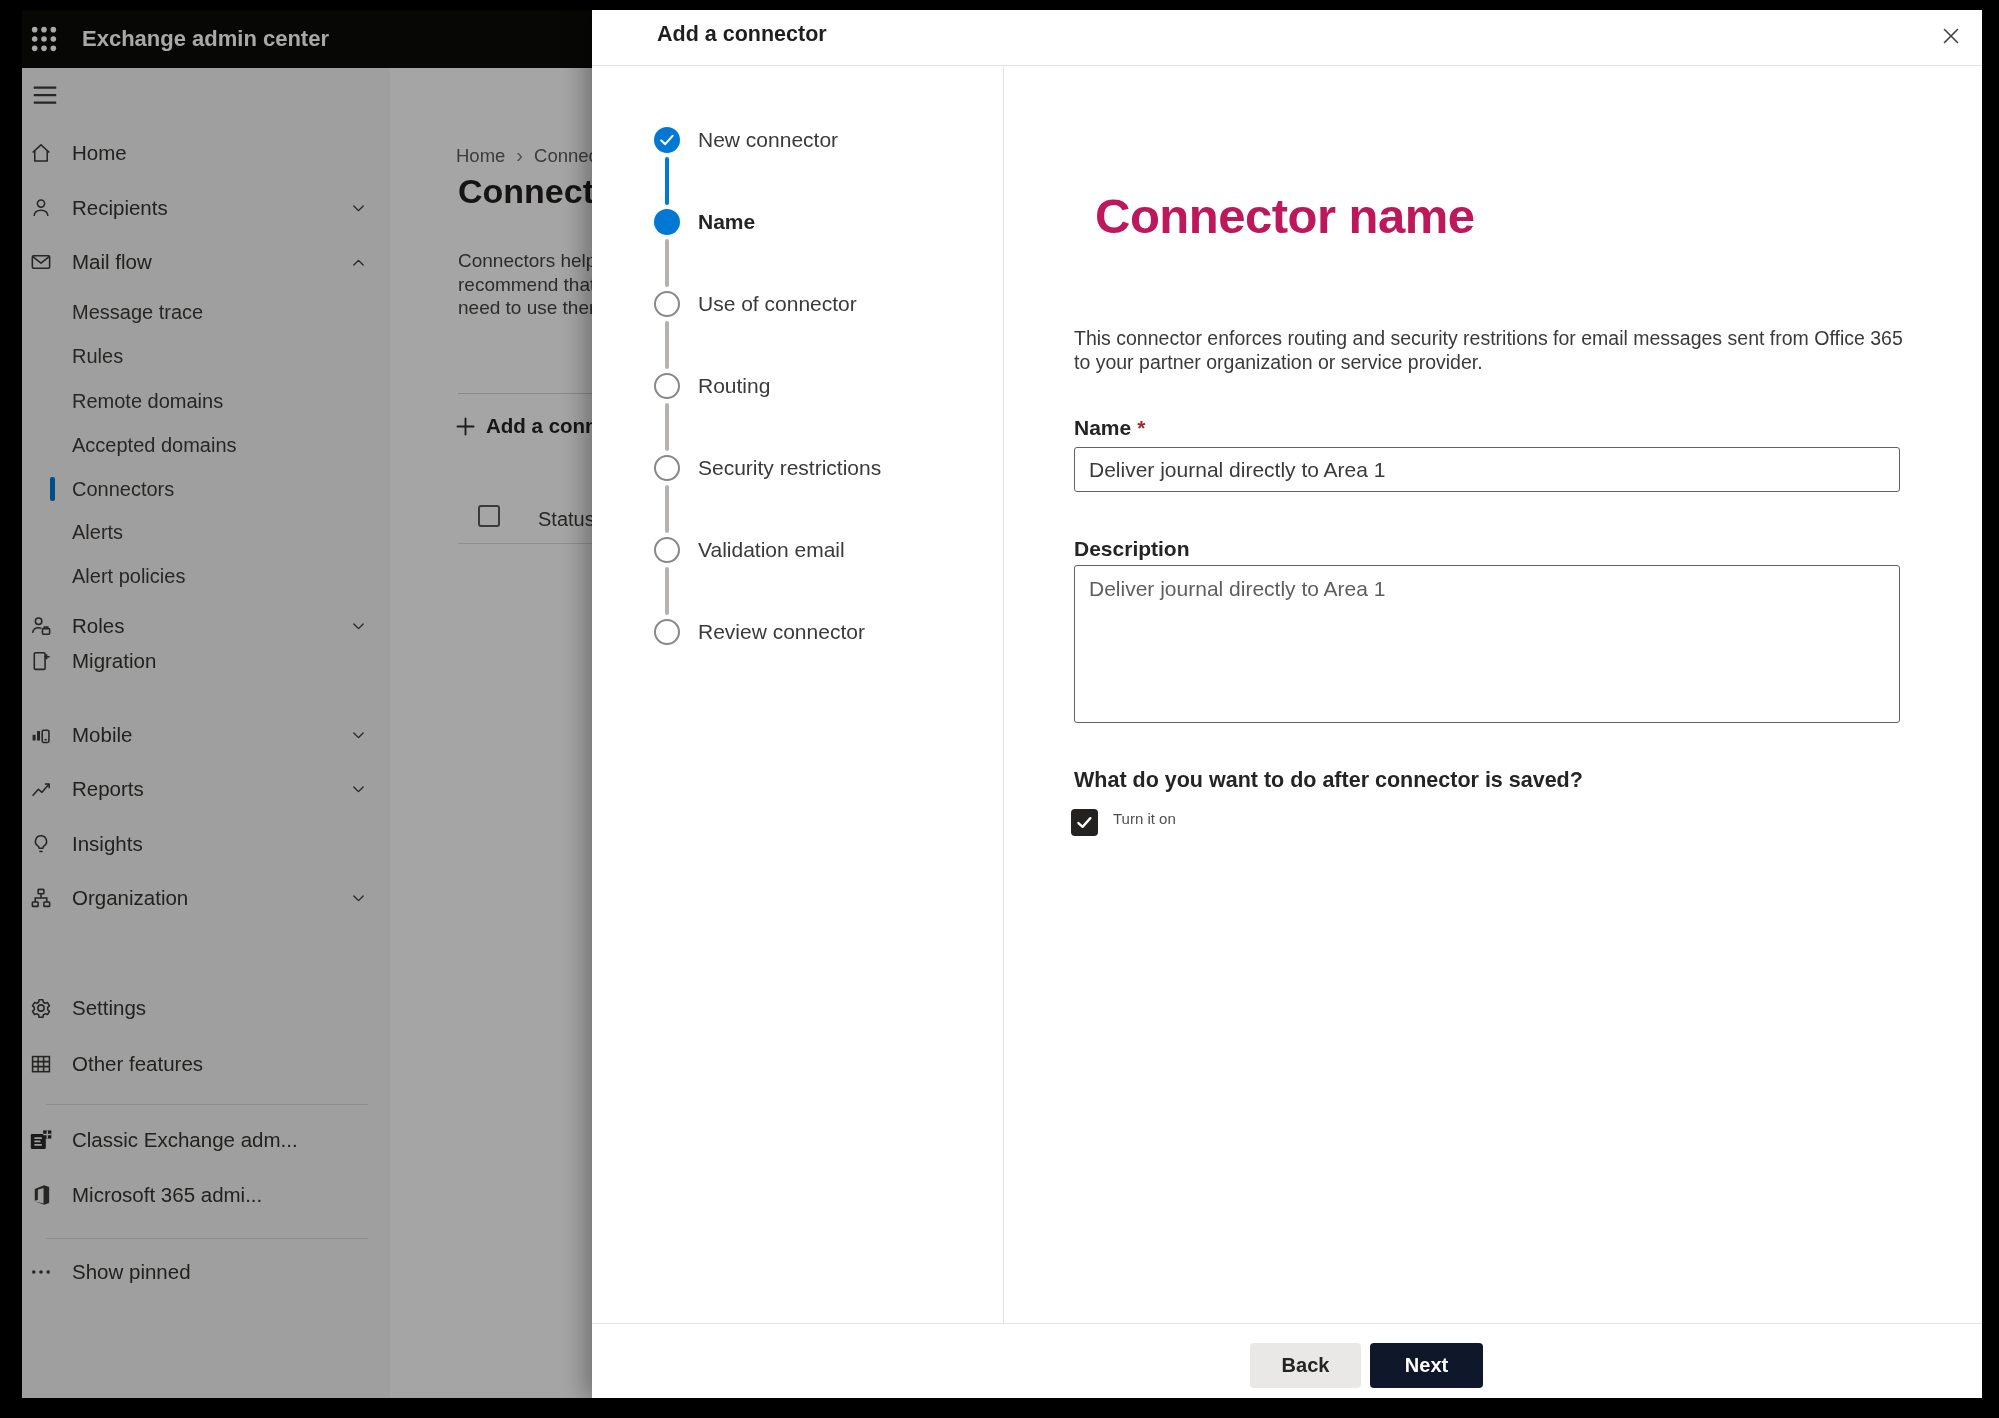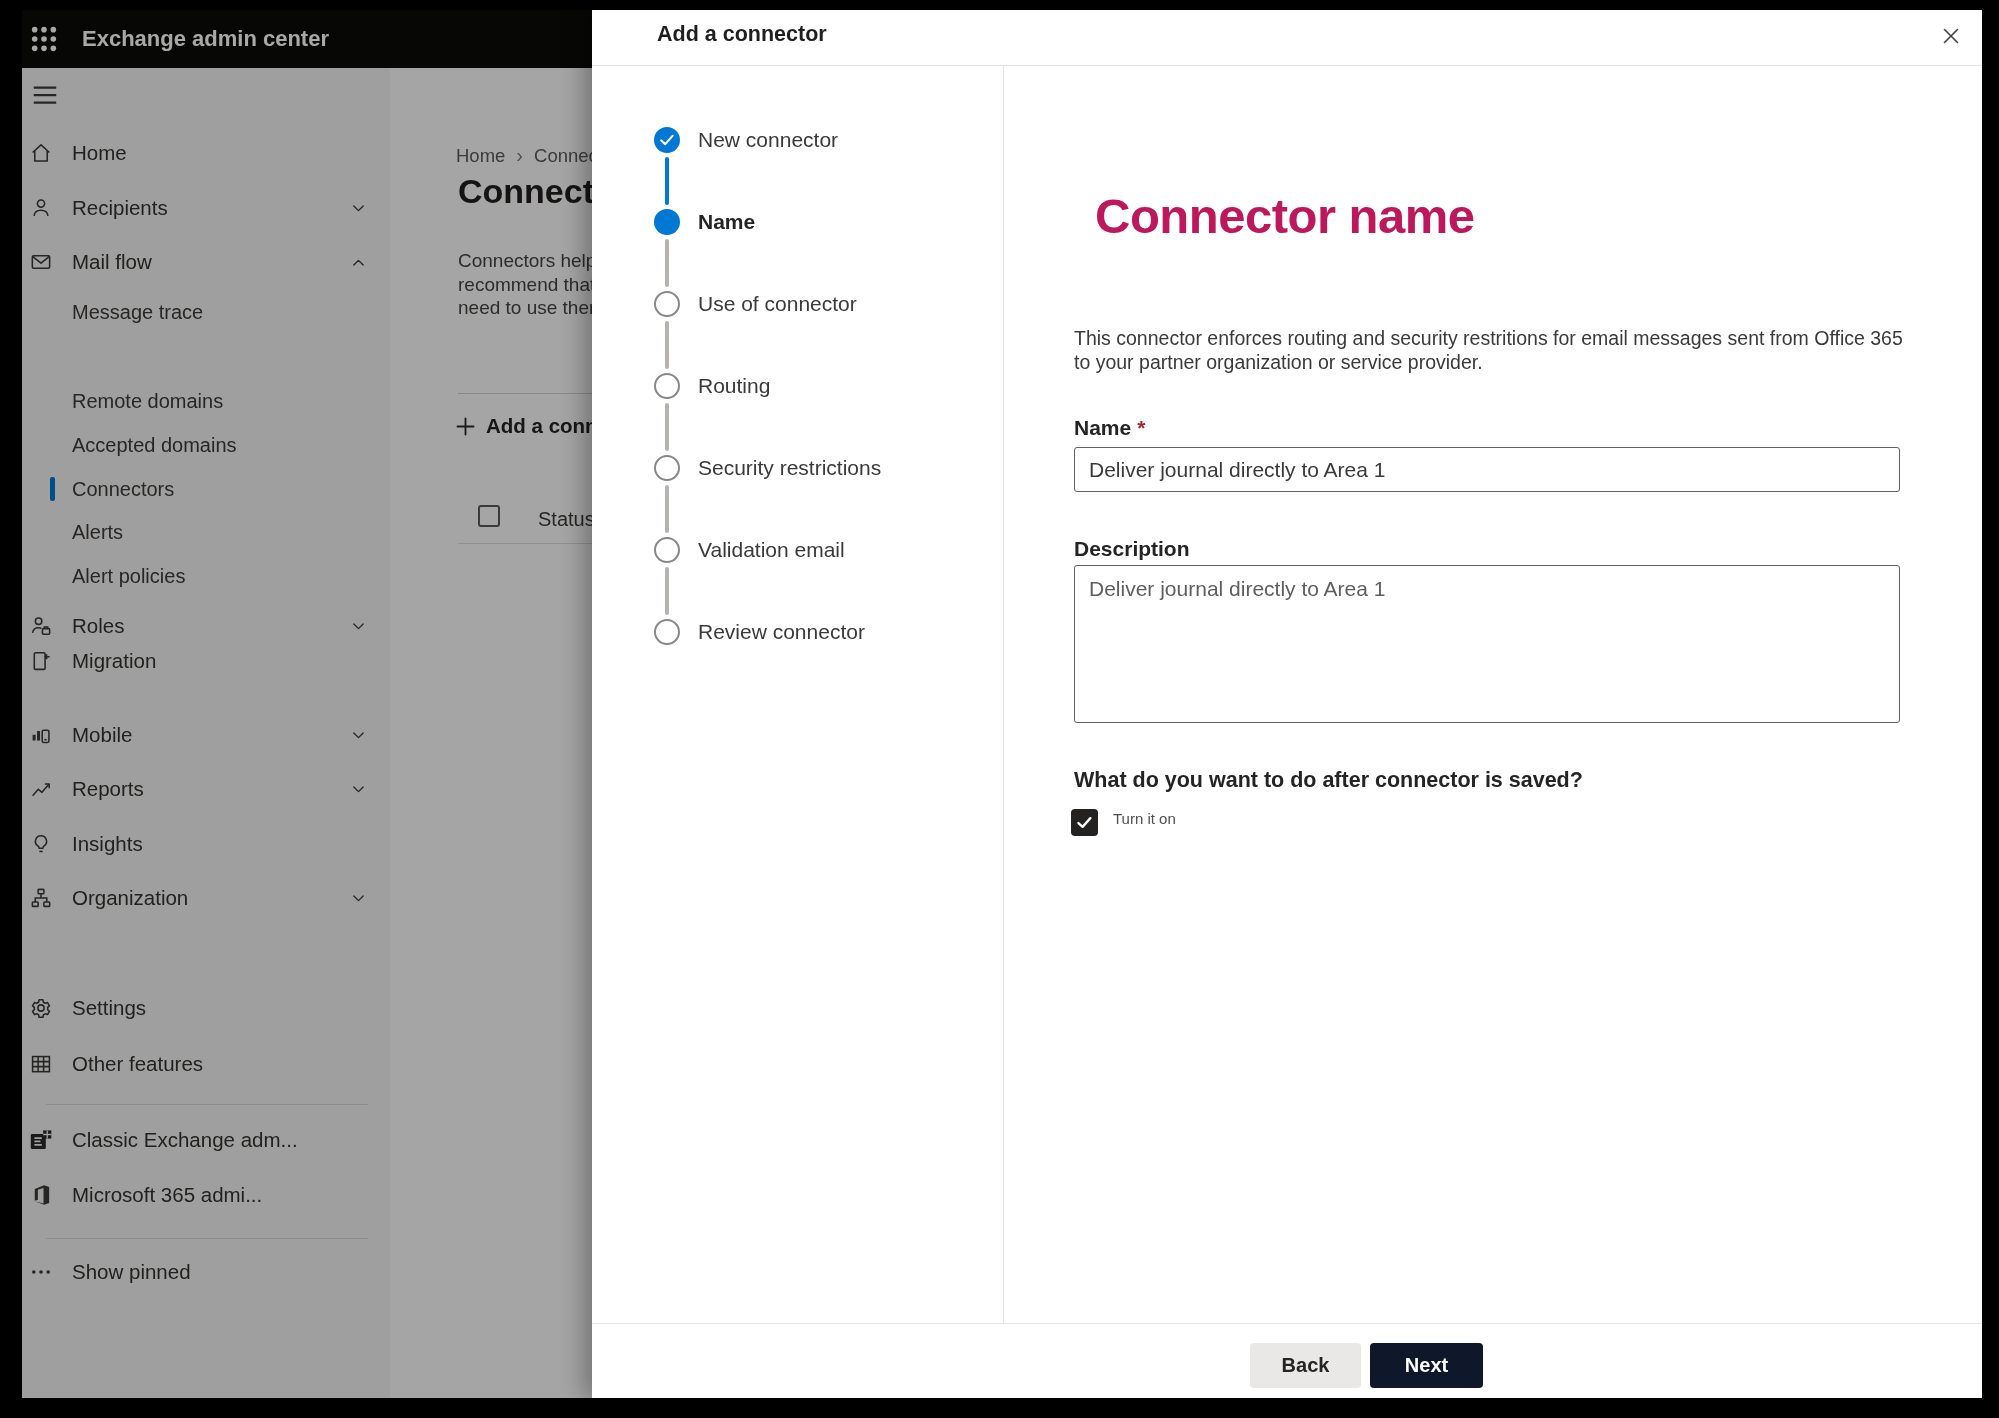--- a/index.html
+++ b/index.html
@@ -237,20 +237,23 @@
       <span class="lbl">Mail flow</span>
       <span class="chev up">
           <svg width="17" height="17" viewBox="0 0 20 20">
             <use href="#i-chevron"></use>
           </svg>
         </span>
     </div>
     <div class="nav-item sub" style="top:223px">
       <span class="lbl">Message trace</span>
     </div>
+    <div class="nav-item sub" style="top:267px">
+      <span class="lbl">Rules</span>
+    </div>
     <div class="nav-item sub" style="top:312px">
       <span class="lbl">Remote domains</span>
     </div>
     <div class="nav-item sub" style="top:356px">
       <span class="lbl">Accepted domains</span>
     </div>
     <div class="nav-item sub" style="top:400px">
       <span class="sel-bar"></span>
       <span class="lbl">Connectors</span>
     </div>

